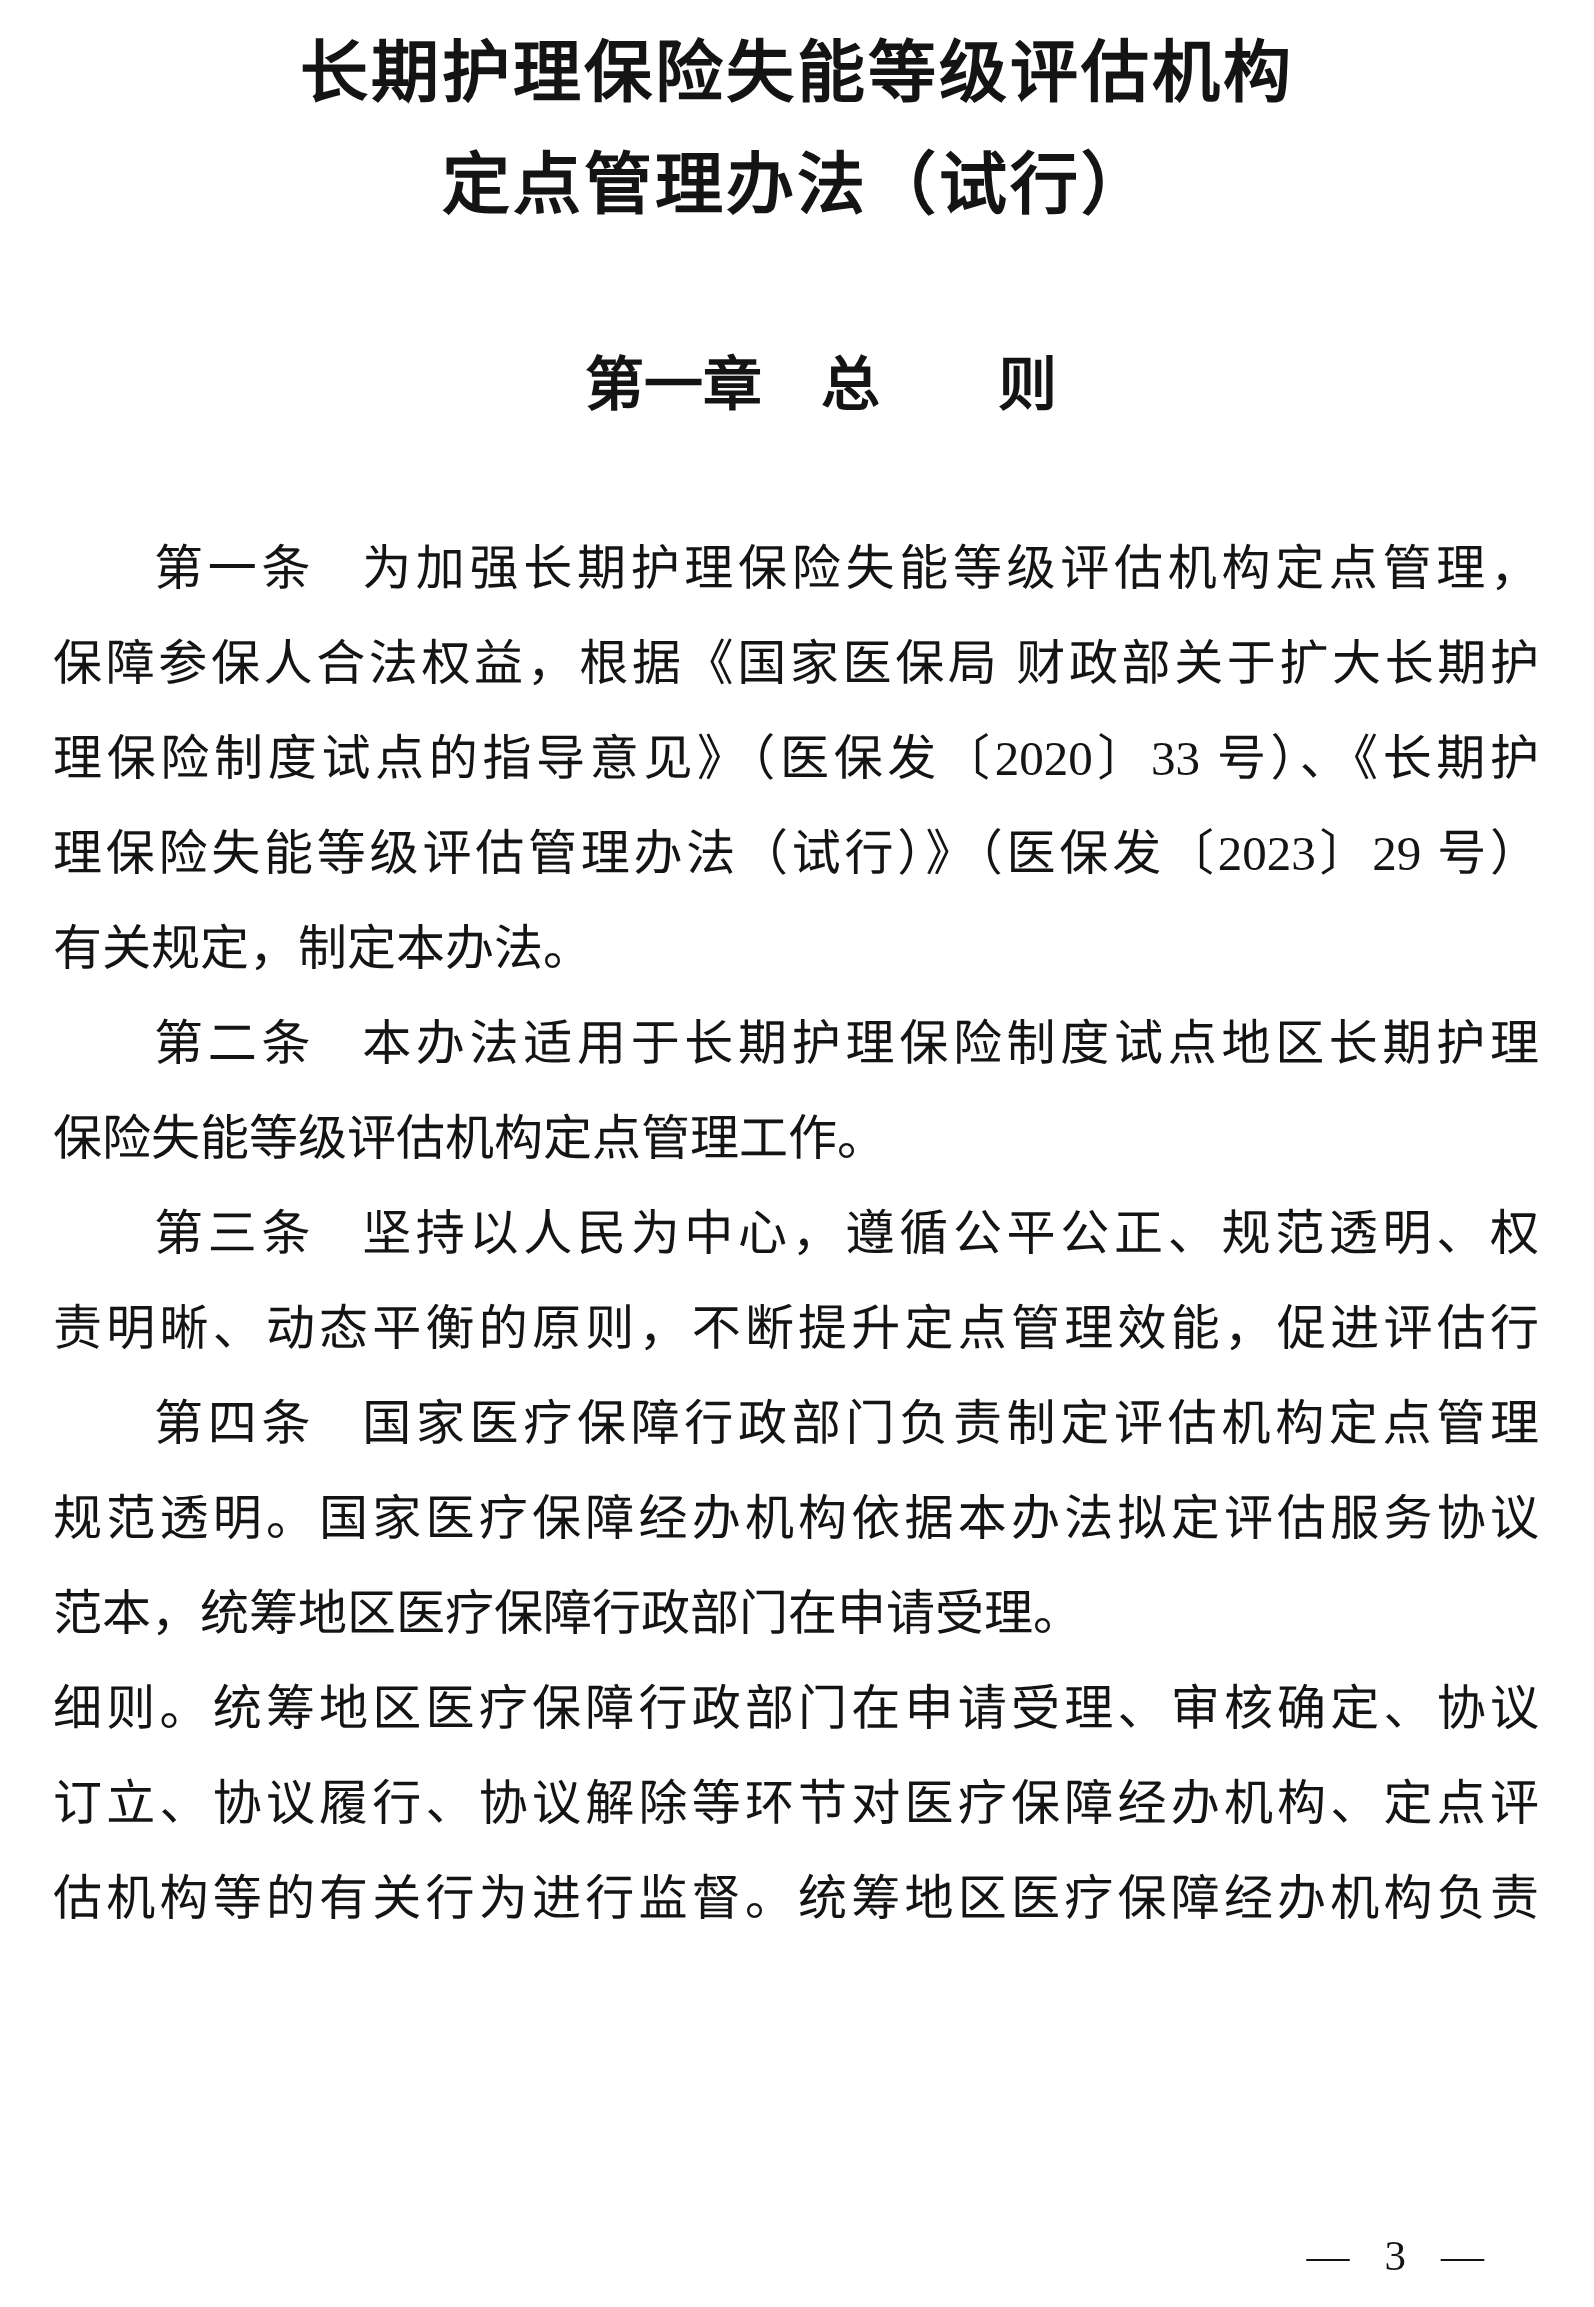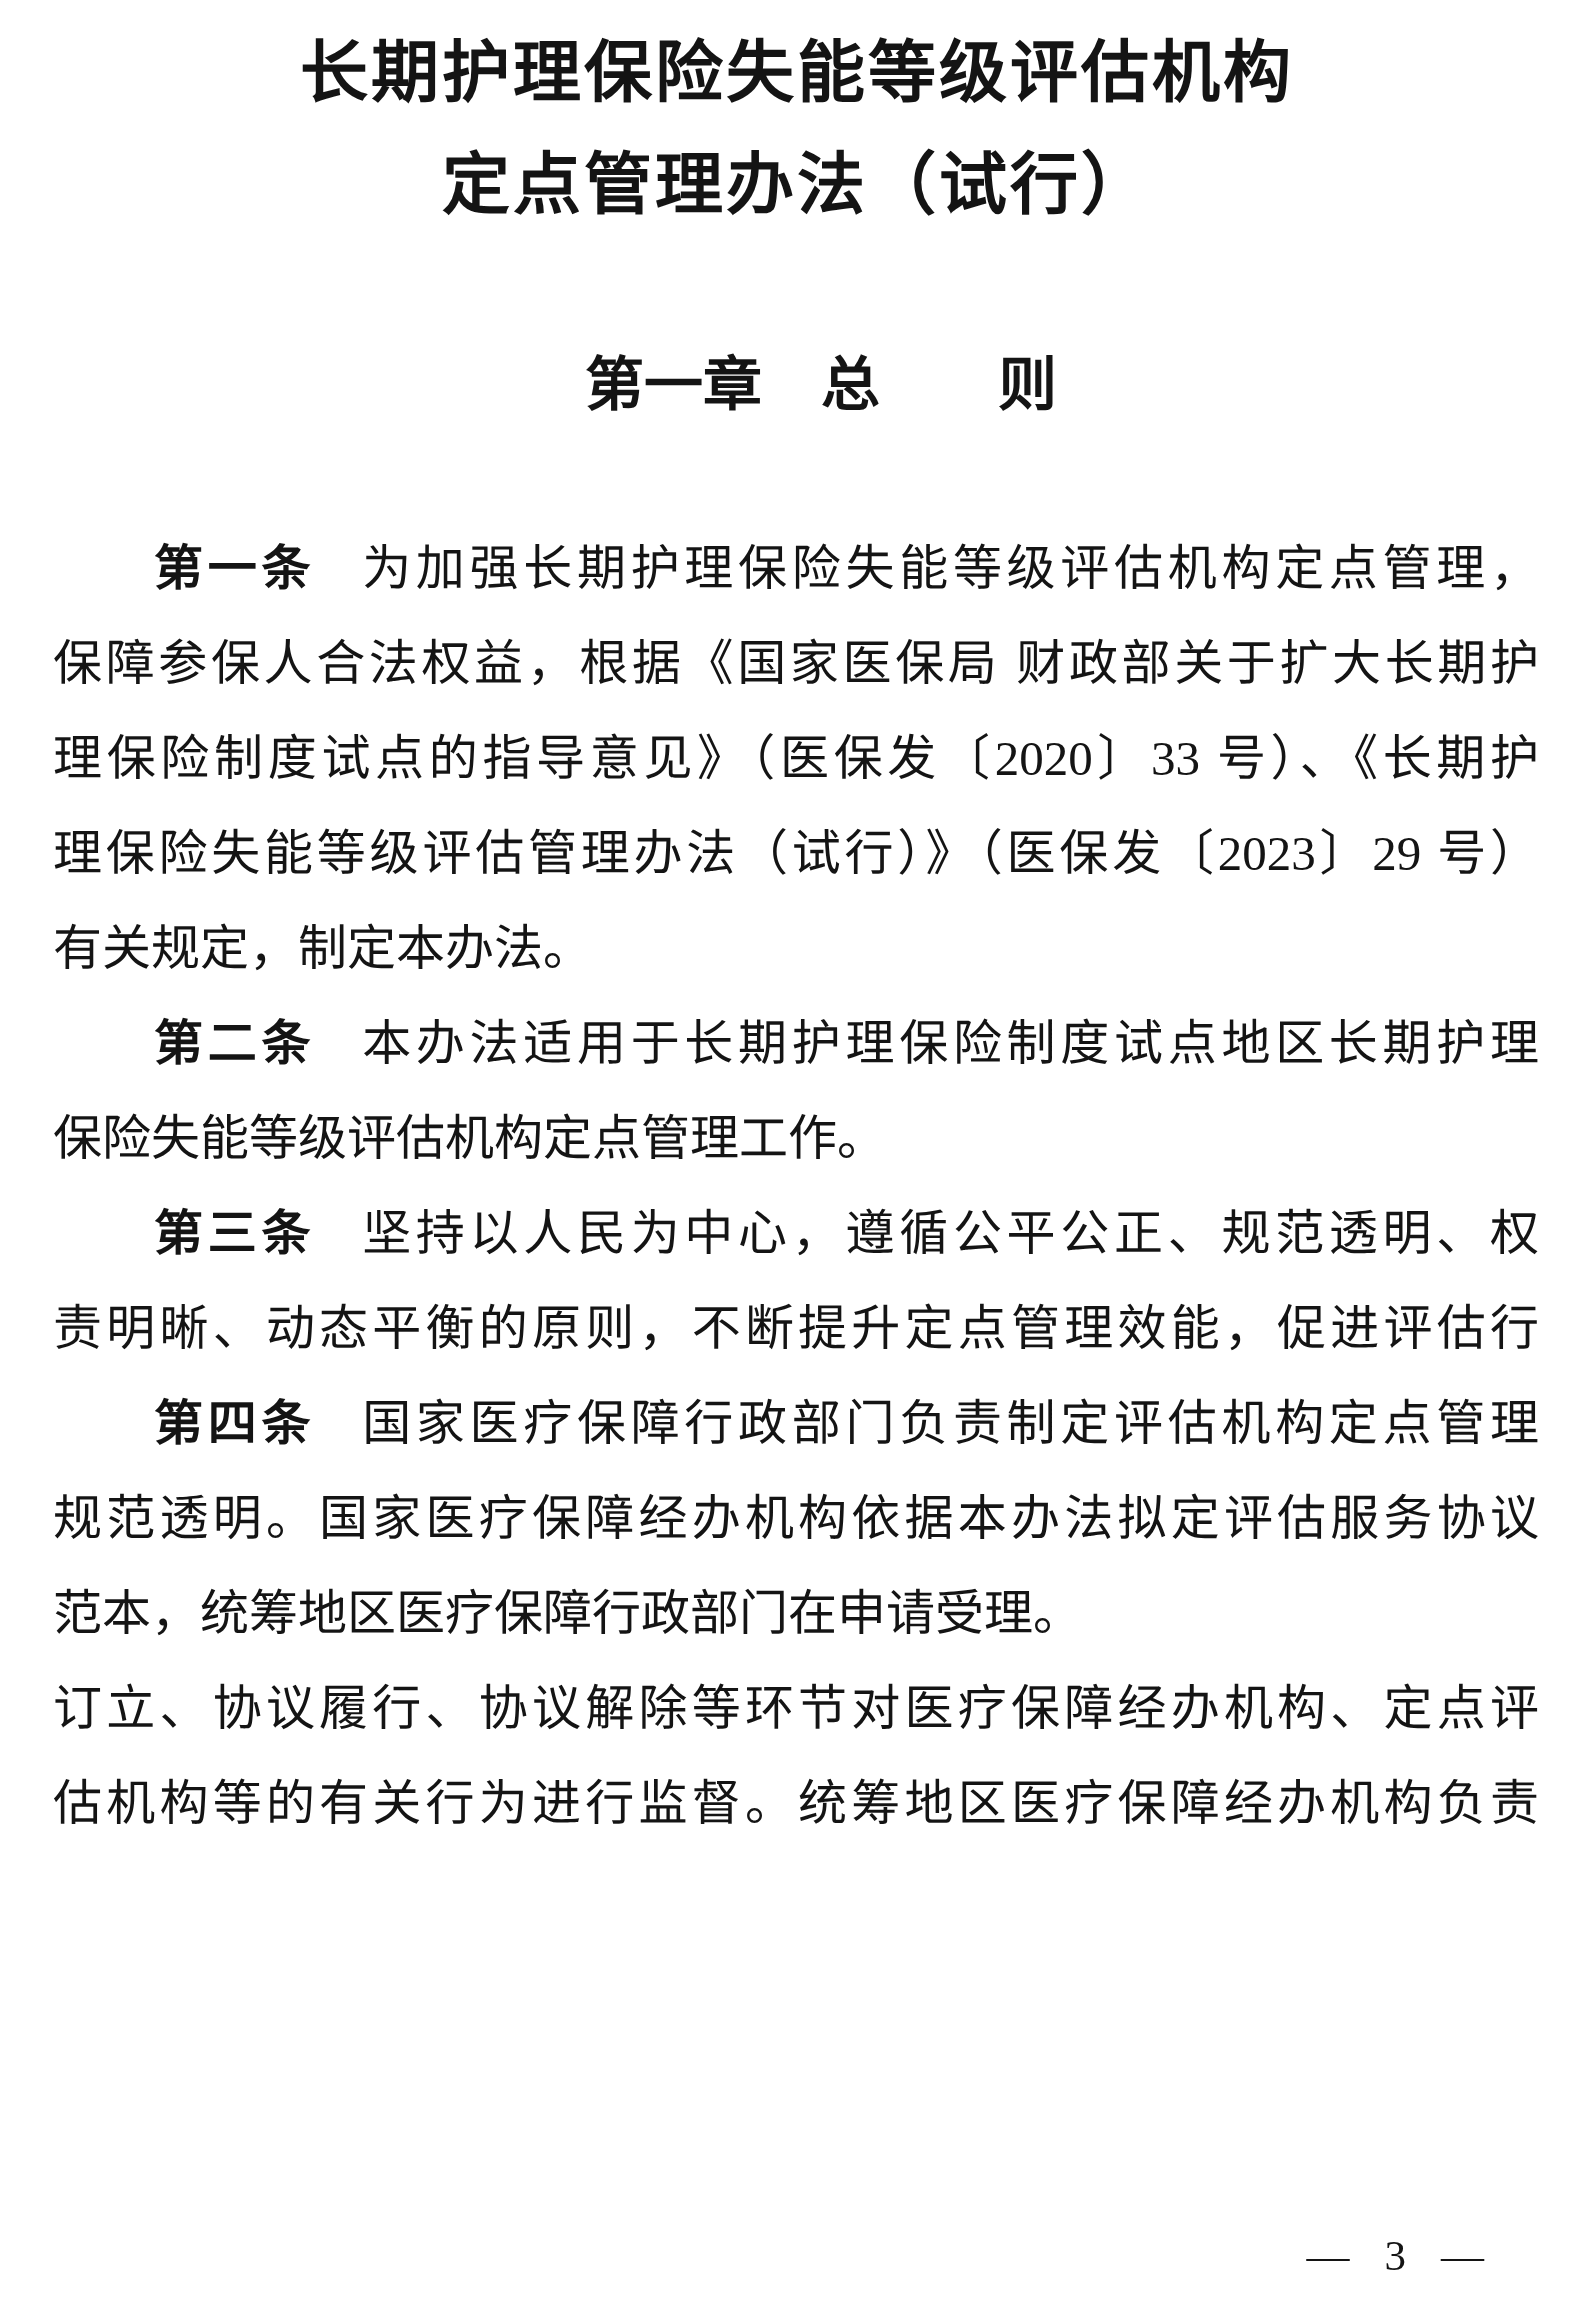--- a/index.html
+++ b/index.html
@@ -44,21 +44,21 @@
     text-align: justify;
     text-align-last: justify;
   }
   .line.short {
     text-align-last: left;
   }
   .line.indent {
     padding-left: 101px;
   }
   .article-label {
-    font-weight: bold;
+    font-weight: normal;
     font-family: "Liberation Sans", "DejaVu Sans", sans-serif;
     margin-right: 47px;
   }
   .page-footer {
     position: absolute;
     right: 110px;
     bottom: 30px;
     display: flex;
     align-items: center;
     gap: 35px;
@@ -84,20 +84,21 @@
       <div class="line">理保险制度试点的指导意见》（医保发〔2020〕33 号）、《长期护</div>
       <div class="line">理保险失能等级评估管理办法（试行）》（医保发〔2023〕29 号）</div>
       <div class="line short">有关规定，制定本办法。</div>
       <div class="line indent"><span class="article-label">第二条</span>本办法适用于长期护理保险制度试点地区长期护理</div>
       <div class="line short">保险失能等级评估机构定点管理工作。</div>
       <div class="line indent"><span class="article-label">第三条</span>坚持以人民为中心，遵循公平公正、规范透明、权</div>
       <div class="line">责明晰、动态平衡的原则，不断提升定点管理效能，促进评估行</div>
       <div class="line indent"><span class="article-label">第四条</span>国家医疗保障行政部门负责制定评估机构定点管理</div>
       <div class="line">规范透明。国家医疗保障经办机构依据本办法拟定评估服务协议</div>
       <div class="line short">范本，统筹地区医疗保障行政部门在申请受理。</div>
+      <div class="line">细则。统筹地区医疗保障行政部门在申请受理、审核确定、协议</div>
       <div class="line">订立、协议履行、协议解除等环节对医疗保障经办机构、定点评</div>
       <div class="line">估机构等的有关行为进行监督。统筹地区医疗保障经办机构负责</div>
     </div>
 
   <div class="page-footer">
     <span>—</span>
     <span>3</span>
     <span>—</span>
   </div>
 

